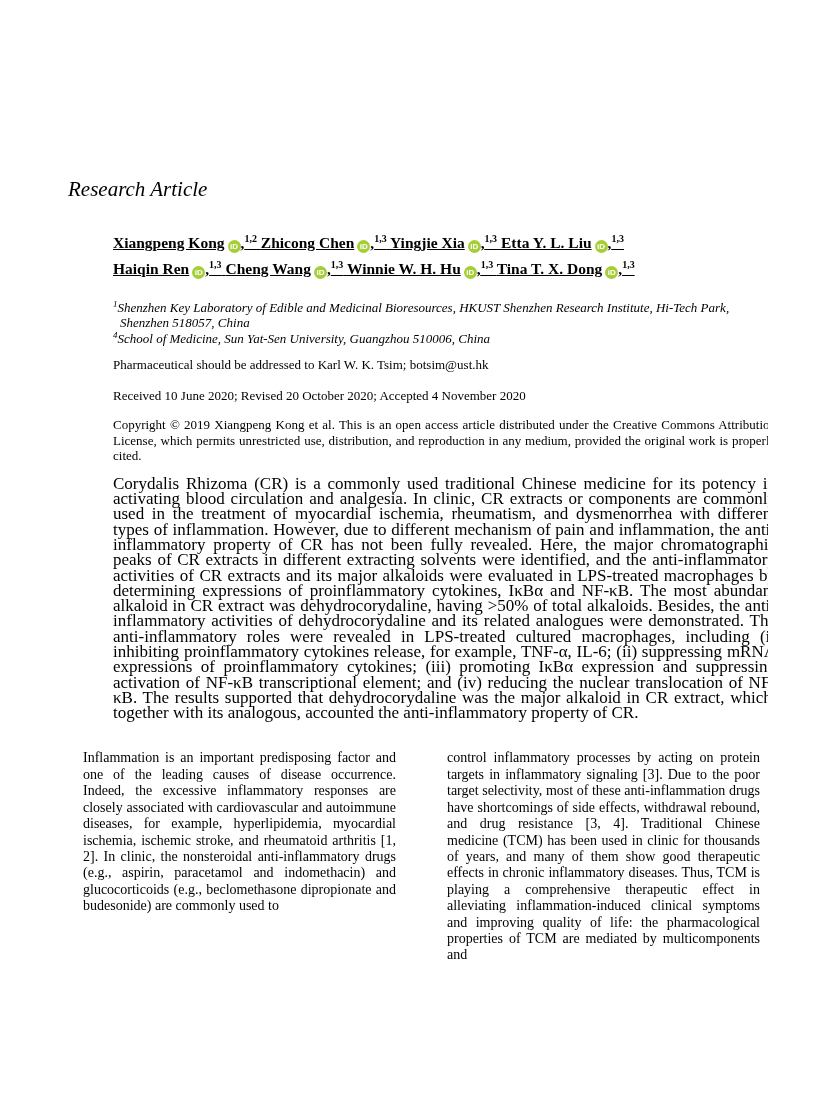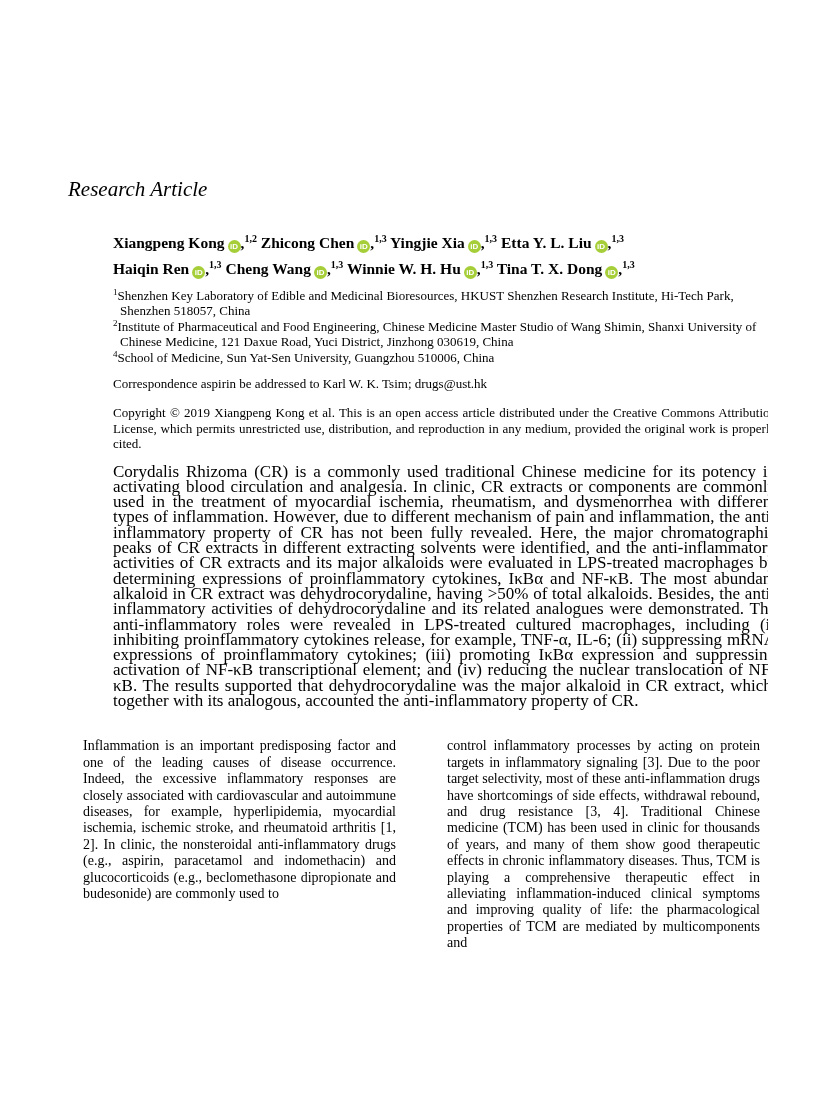--- a/index.html
+++ b/index.html
@@ -8,30 +8,30 @@
     font-family:"Liberation Serif", serif; color:#000; overflow:hidden;
   }
   .content { position:absolute; left:68px; top:176px; width:708px; }
 
   .kicker { font-style:italic; font-size:21px; line-height:26px; }
 
   .title { font-weight:bold; font-size:25px; line-height:33px; margin-top:17px; }
 
   .author-block { margin-left:45px; margin-top:29px; font-weight:bold;
     font-size:15.5px; line-height:24px; width:650px; }
-  .author-line { white-space:normal; }
+  .author-line { white-space:normal;text-decoration:underline; }
   .author-sup { font-size:10px; position:relative; top:-6px; font-weight:bold; }
   .orcid-icon {
     display:inline-block; width:13px; height:13px; border-radius:50%;
     background:#a6ce39; color:#fff; font-family:"Liberation Sans", sans-serif;
     font-size:8px; font-weight:bold; font-style:normal; text-align:center;
     line-height:13px; margin-left:3px; vertical-align:-1px;
   }
 
-  .affiliations { margin-left:45px; margin-top:5px; 
+  .affiliations { margin-left:45px; margin-top:17px; font-style:italic;
     font-size:13px; line-height:15.4px; width:660px; }
   .affiliation { padding-left:7px; text-indent:-7px; }
   .affiliation sup { font-size:9px; line-height:0; }
 
   .meta-line { margin-left:45px; width:663px; font-size:13px; }
   .correspondence { margin-top:11px; }
   .history { margin-top:15px; }
   .editor { margin-top:15px; }
 
   .copyright { margin-left:45px; width:663px; font-size:13px; line-height:15.5px;
@@ -54,26 +54,26 @@
     <div class="kicker">Research Article</div>
 
 
     <div class="author-block">
         <div class="author-line"><span>Xiangpeng Kong</span><span class="orcid-icon" style="background: rgb(166, 206, 57);">iD</span>,<span class="author-sup">1,2</span> <span>Zhicong Chen</span><span class="orcid-icon" style="background: rgb(166, 206, 57);">iD</span>,<span class="author-sup">1,3</span> <span>Yingjie Xia</span><span class="orcid-icon" style="background: rgb(166, 206, 57);">iD</span>,<span class="author-sup">1,3</span> <span>Etta Y. L. Liu</span><span class="orcid-icon" style="background: rgb(166, 206, 57);">iD</span>,<span class="author-sup">1,3</span> </div>
         <div class="author-line"><span>Haiqin Ren</span><span class="orcid-icon" style="background: rgb(166, 206, 57);">iD</span>,<span class="author-sup">1,3</span> <span>Cheng Wang</span><span class="orcid-icon" style="background: rgb(166, 206, 57);">iD</span>,<span class="author-sup">1,3</span> <span>Winnie W. H. Hu</span><span class="orcid-icon" style="background: rgb(166, 206, 57);">iD</span>,<span class="author-sup">1,3</span> <span>Tina T. X. Dong</span><span class="orcid-icon" style="background: rgb(166, 206, 57);">iD</span>,<span class="author-sup">1,3</span> </div>
       </div>
 
     <div class="affiliations">
         <div class="affiliation"><sup>1</sup>Shenzhen Key Laboratory of Edible and Medicinal Bioresources, HKUST Shenzhen Research Institute, Hi-Tech Park, Shenzhen 518057, China</div>
-        <div class="affiliation"><sup>2</sup>Institute of Pharmaceutical and Food Engineering, Chinese Medicine Master Studio of Wang Shimin, Shanxi University of Chinese Medicine, 121 Daxue Road, Yuci District, Jinzhong 030619, China</div>
         <div class="affiliation"><sup>4</sup>School of Medicine, Sun Yat-Sen University, Guangzhou 510006, China</div>
       </div>
 
-    <div class="meta-line correspondence"><span>Correspondence aspirin be addressed to Karl W. K. Tsim; </span><span>drugs@ust.hk</span></div>
+    <div class="meta-line correspondence"><span>Pharmaceutical should be addressed to Karl W. K. Tsim; </span><span>botsim@ust.hk</span></div>
 
+    <div class="meta-line history">Received 10 June 2020; Revised 20 October 2020; Accepted 4 November 2020</div>
 
 
     <div class="copyright">Copyright © 2019 Xiangpeng Kong et al. This is an open access article distributed under the Creative Commons Attribution License, which permits unrestricted use, distribution, and reproduction in any medium, provided the original work is properly cited.</div>
 
     <div class="abstract">Corydalis Rhizoma (CR) is a commonly used traditional Chinese medicine for its potency in activating blood circulation and analgesia. In clinic, CR extracts or components are commonly used in the treatment of myocardial ischemia, rheumatism, and dysmenorrhea with different types of inflammation. However, due to different mechanism of pain and inflammation, the anti-inflammatory property of CR has not been fully revealed. Here, the major chromatographic peaks of CR extracts in different extracting solvents were identified, and the anti-inflammatory activities of CR extracts and its major alkaloids were evaluated in LPS-treated macrophages by determining expressions of proinflammatory cytokines, IκBα and NF-κB. The most abundant alkaloid in CR extract was dehydrocorydaline, having &gt;50% of total alkaloids. Besides, the anti-inflammatory activities of dehydrocorydaline and its related analogues were demonstrated. The anti-inflammatory roles were revealed in LPS-treated cultured macrophages, including (i) inhibiting proinflammatory cytokines release, for example, TNF-α, IL-6; (ii) suppressing mRNA expressions of proinflammatory cytokines; (iii) promoting IκBα expression and suppressing activation of NF-κB transcriptional element; and (iv) reducing the nuclear translocation of NF-κB. The results supported that dehydrocorydaline was the major alkaloid in CR extract, which, together with its analogous, accounted the anti-inflammatory property of CR.</div>
 
     <div class="intro">
       <div class="col">
         <p>Inflammation is an important predisposing factor and one of the leading causes of disease occurrence. Indeed, the excessive inflammatory responses are closely associated with cardiovascular and autoimmune diseases, for example, hyperlipidemia, myocardial ischemia, ischemic stroke, and rheumatoid arthritis [1, 2]. In clinic, the nonsteroidal anti-inflammatory drugs (e.g., aspirin, paracetamol and indomethacin) and glucocorticoids (e.g., beclomethasone dipropionate and budesonide) are commonly used to</p>
       </div>

